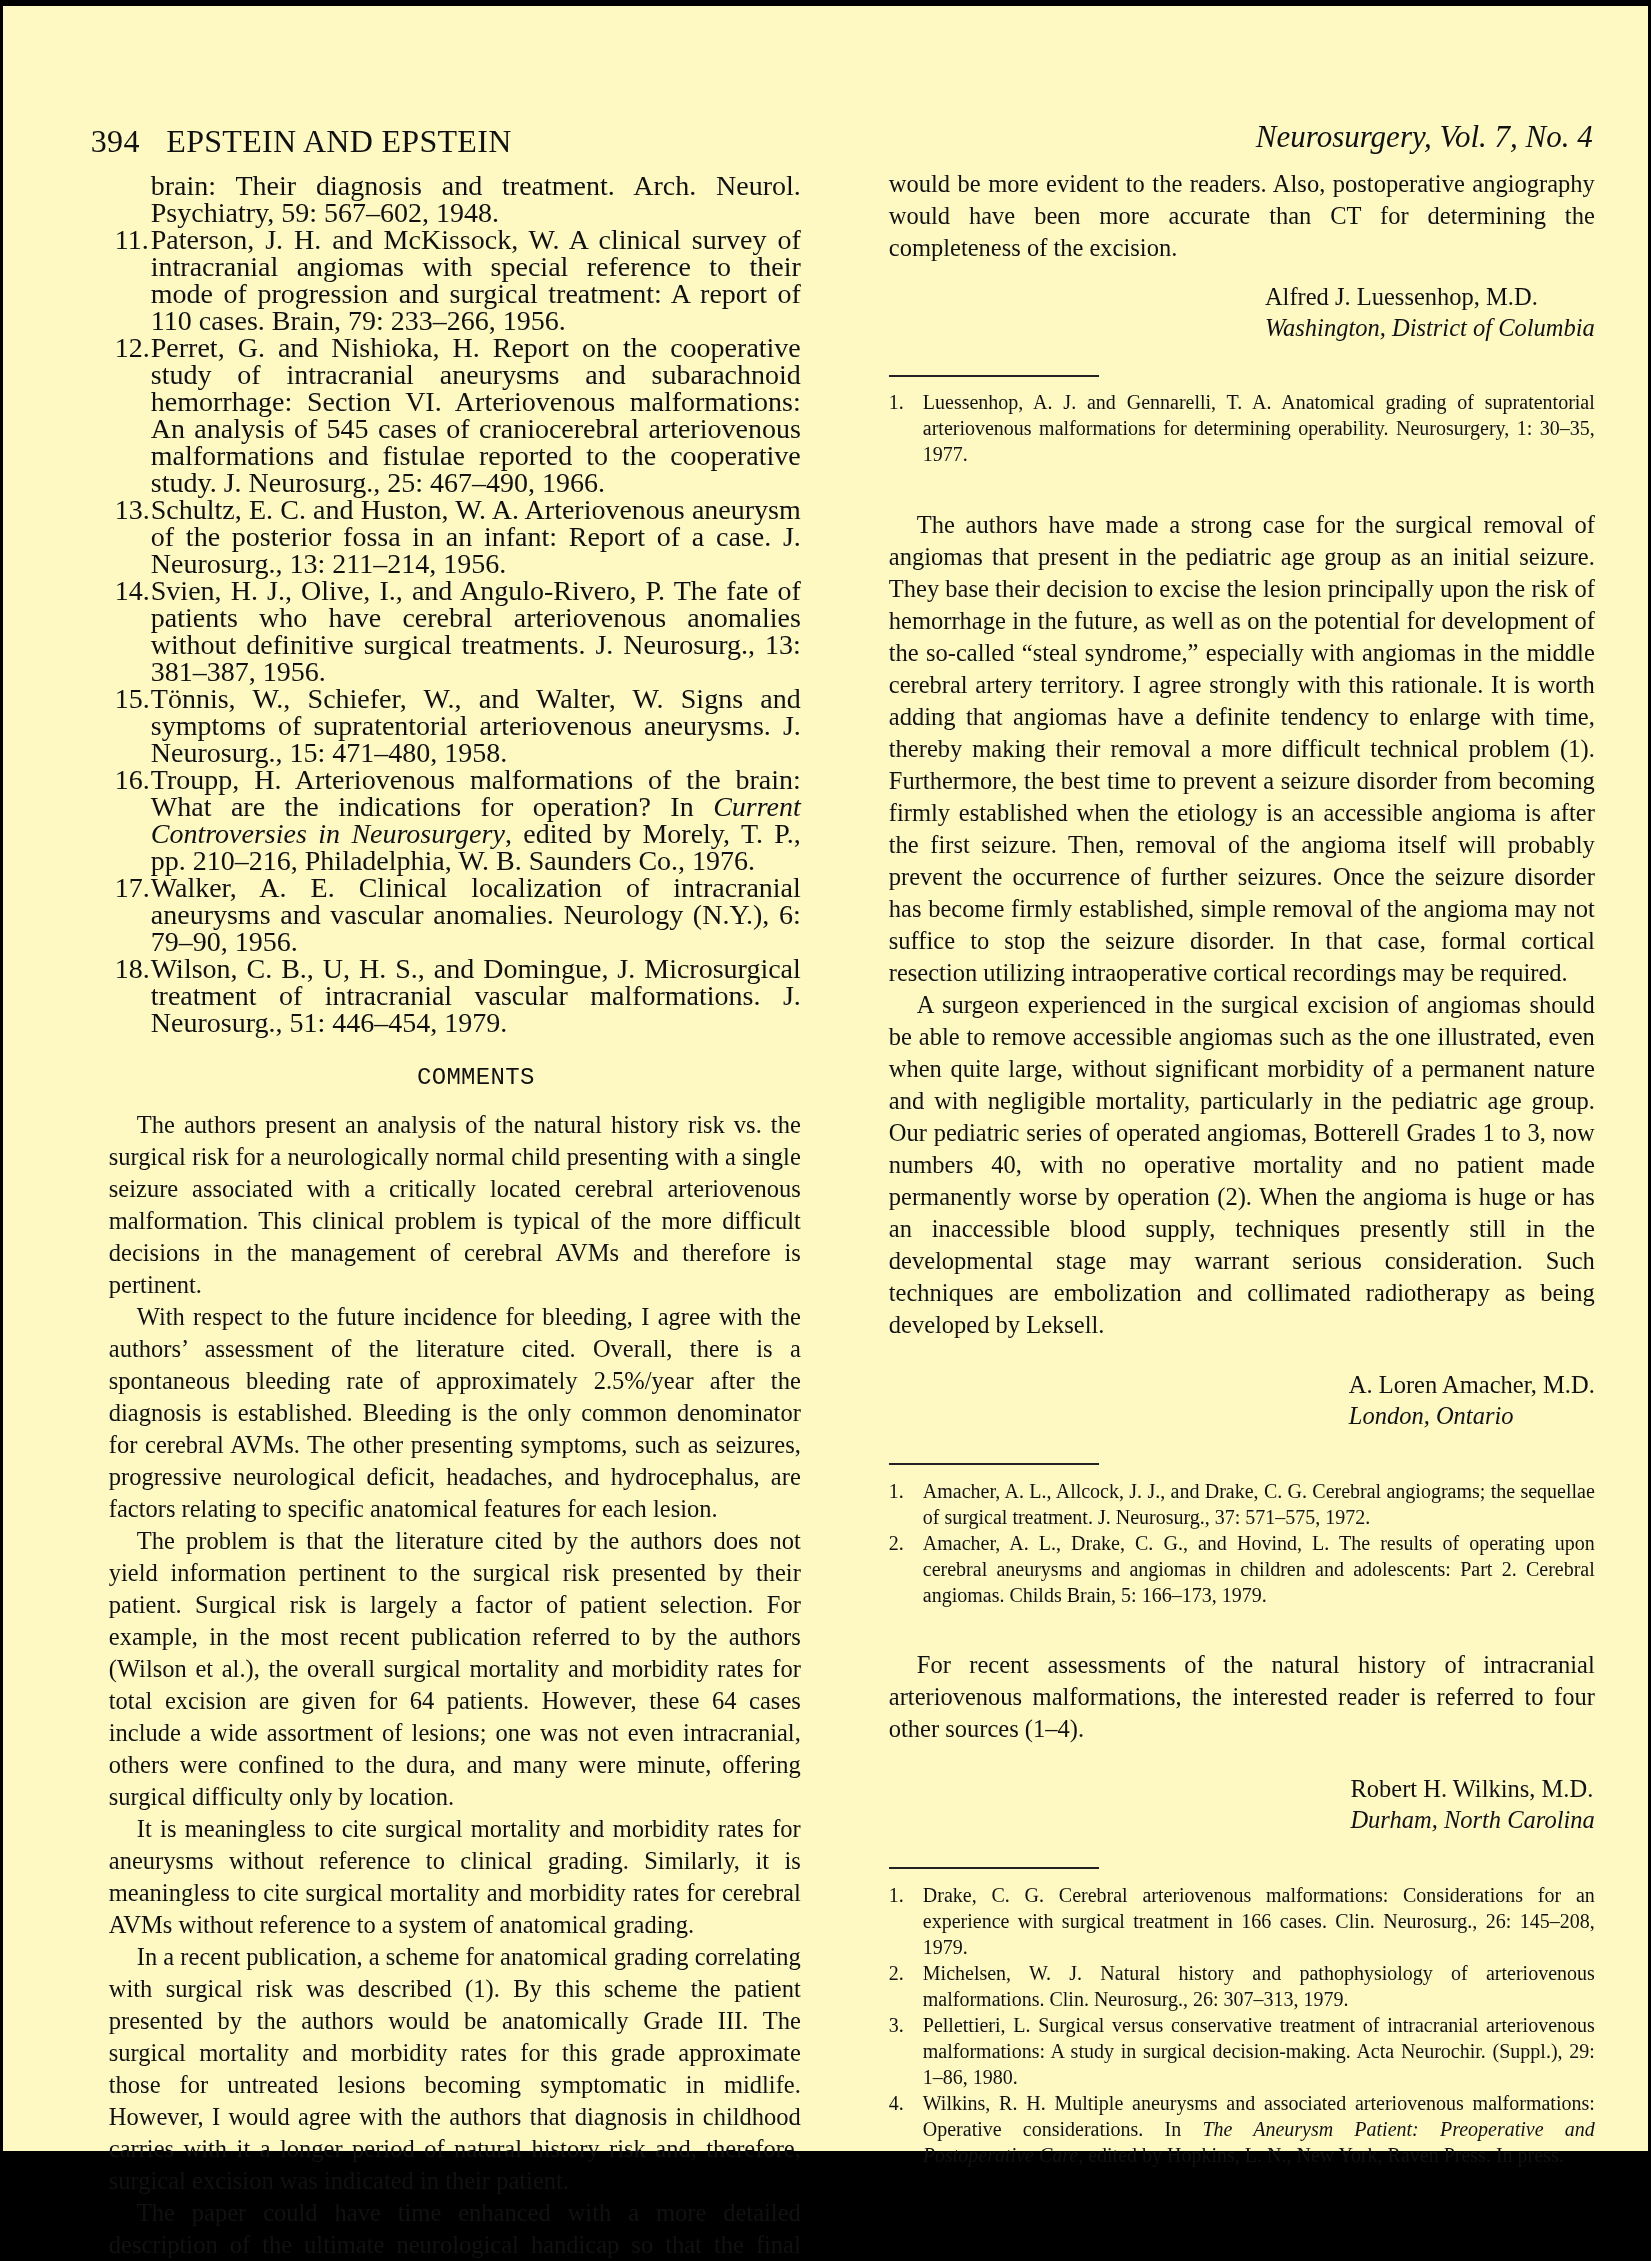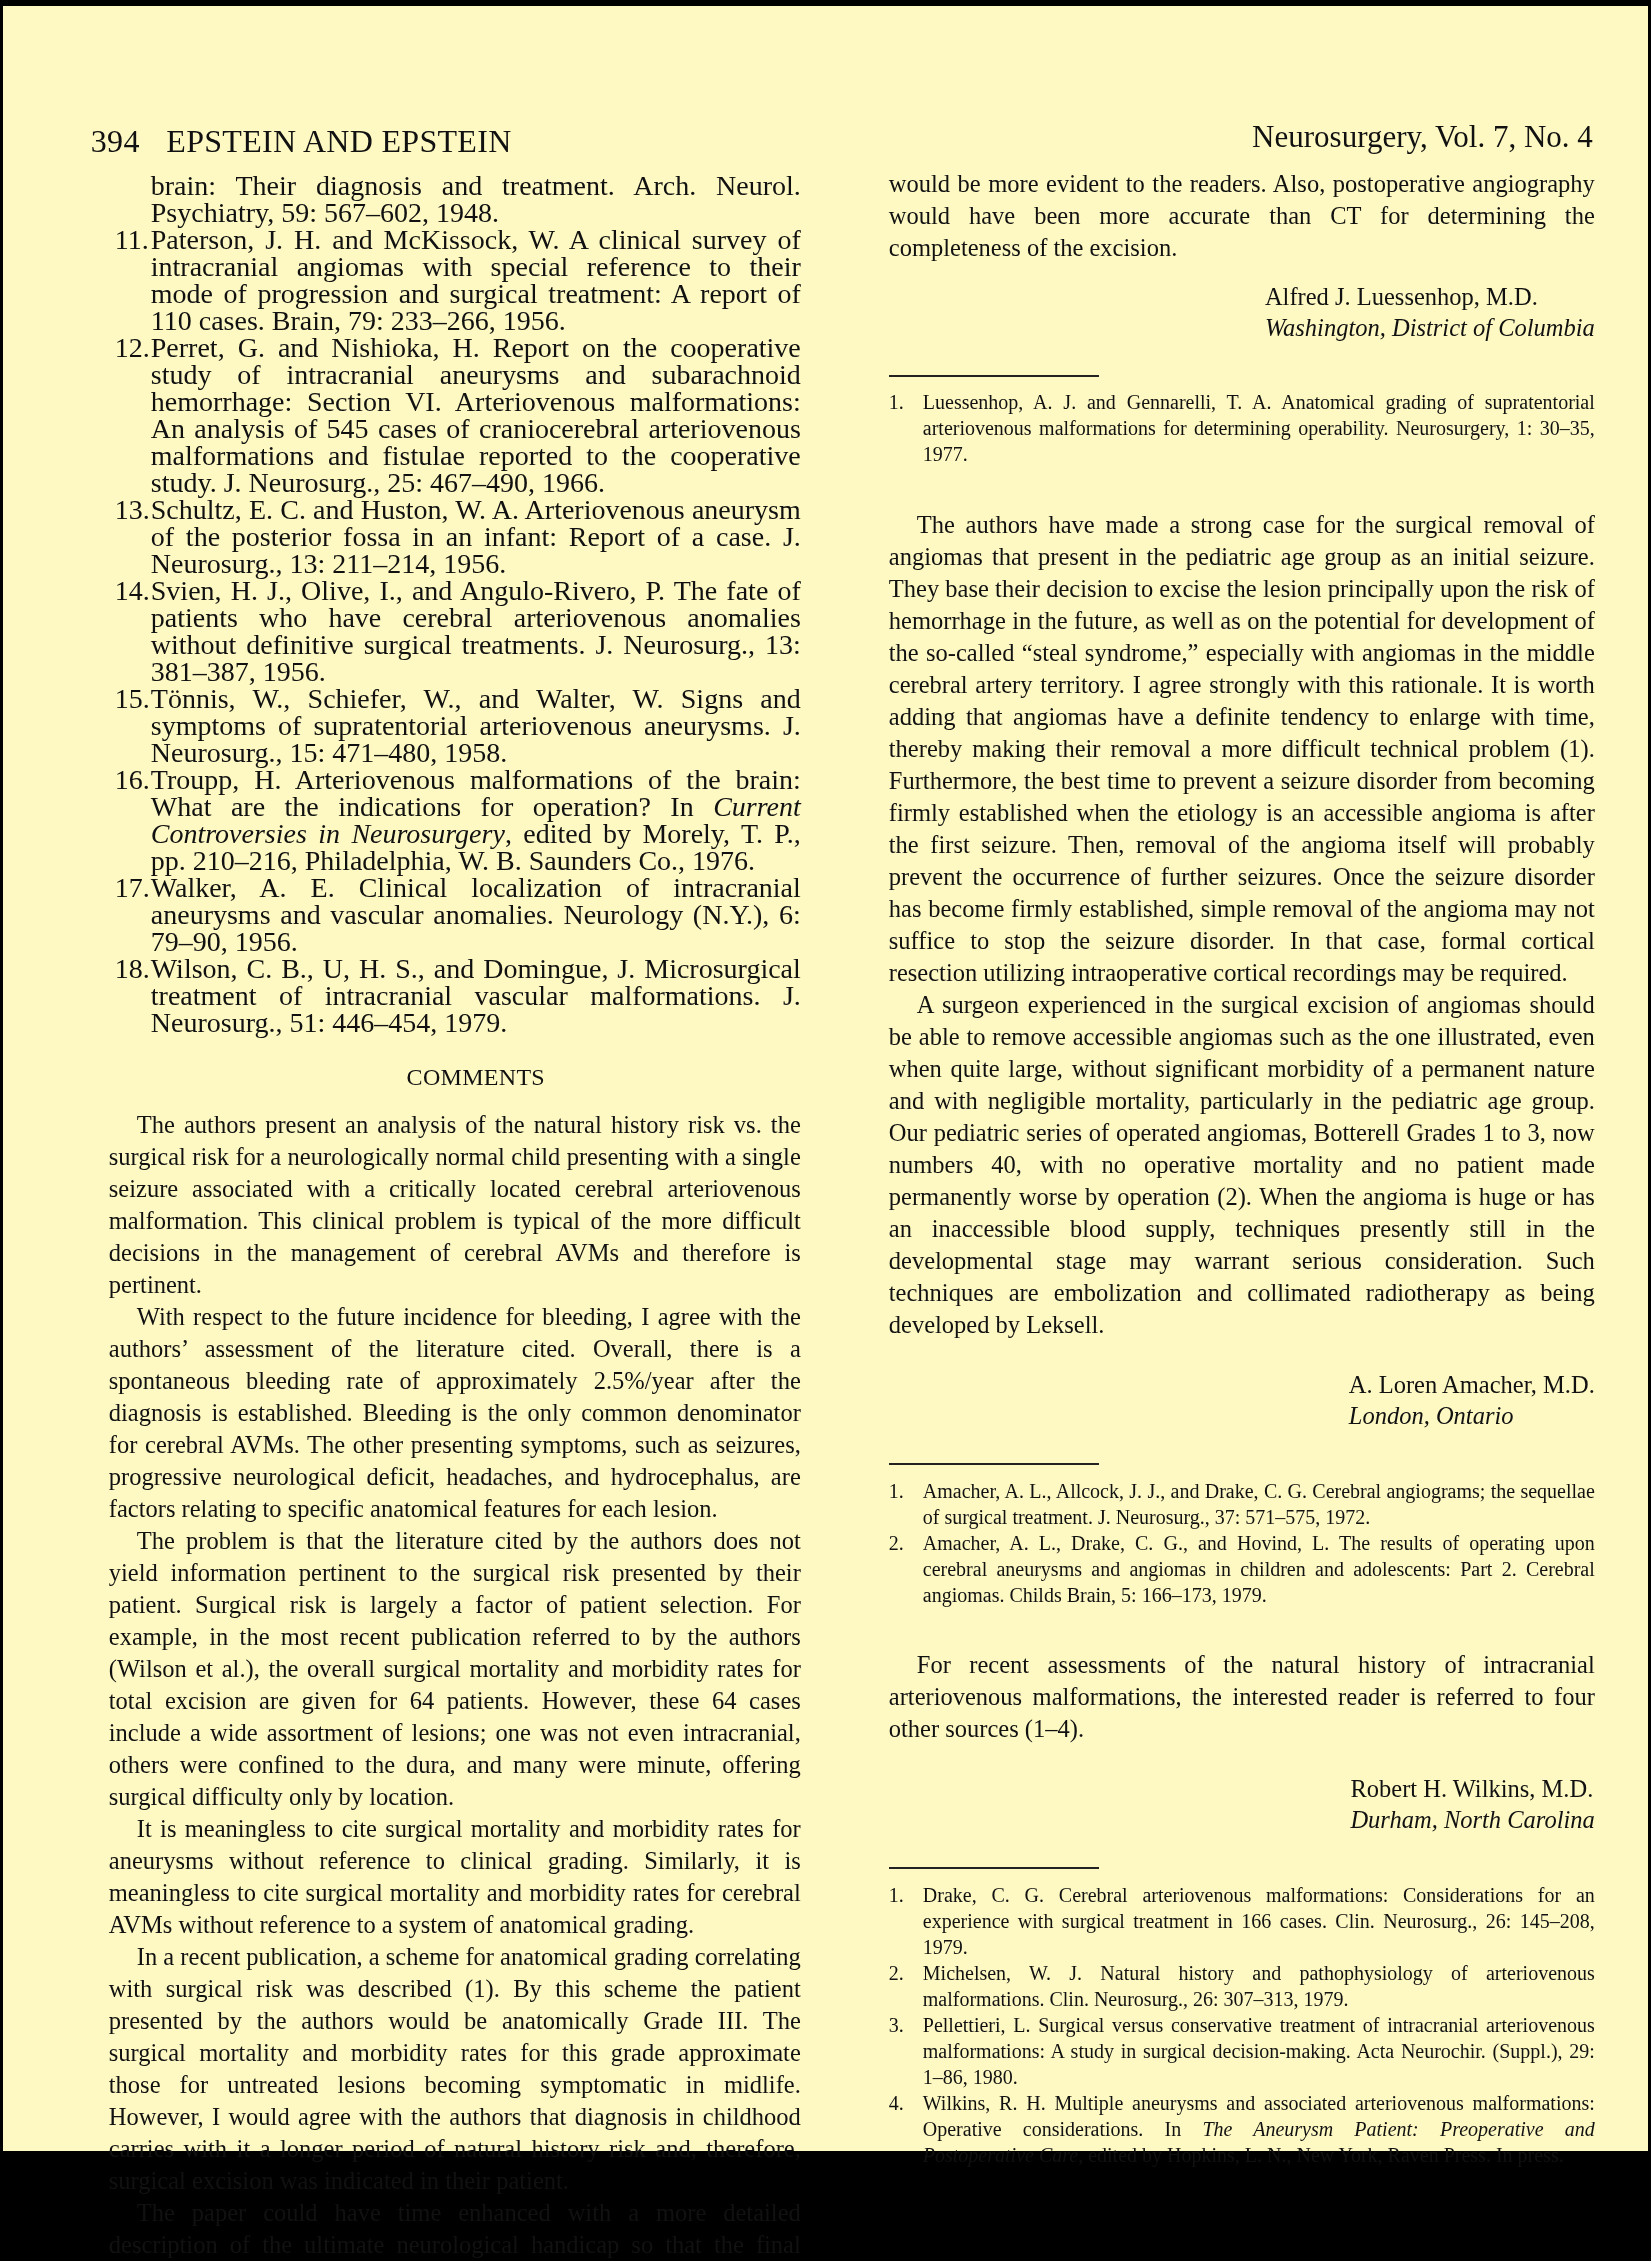--- a/index.html
+++ b/index.html
@@ -17,33 +17,33 @@
     width: 1645px; height: 2145px;
     background: #fef9c3;
   }
   .header-left {
     position: absolute; left: 88px; top: 117px;
     font-size: 32px; letter-spacing: 0.3px;
   }
   .header-left .pno { margin-right: 26.6px; }
   .header-right {
     position: absolute; right: 55px; top: 113px;
-    font-size: 31px; 
+    font-size: 31px; font-style: italic;
   }
   .col { position: absolute; top: 166px; }
   .col-left { left: 148px; width: 650px; }
   .col-right { left: 886px; width: 706px; top: 162px; }
 
   .refs { list-style: none; margin: 0; padding: 0; font-size: 28px; line-height: 27px; }
   .refs li { position: relative; padding-left: 0; text-align: justify; }
   .refs .num { position: absolute; left: -36px; }
   .refs.small { font-size: 20px; line-height: 26px; }
   .refs.small li { padding-left: 34px; }
   .refs.small .num { left: 0; }
-  .section-title { text-align: center; font-size: 24px; margin: 28px 0 18px 0; letter-spacing: 0.3px; }
+  .section-title { text-align: center; font-size: 24px; margin: 28px 0 18px 0; letter-spacing: 0.3px; font-family: Liberation Mono, monospace; }
   .para { font-size: 24.5px; line-height: 32px; text-align: justify; margin: 0; text-indent: 28px; }
   .para.noindent { text-indent: 0; }
   .sig { text-align: right; font-size: 24.5px; line-height: 31px; margin-top: 28px; padding-right: 0; }
   .sig .name { display: block; }
   .sig .place { display: block; font-style: italic; }
   .sig-inner { display: inline-block; text-align: left; }
   .rule { width: 210px; height: 2.1px; background: #222; margin: 32px 0 12.6px 0; }
   .block-gap { height: 32px; }
   i.it { font-style: italic; }
 </style>

